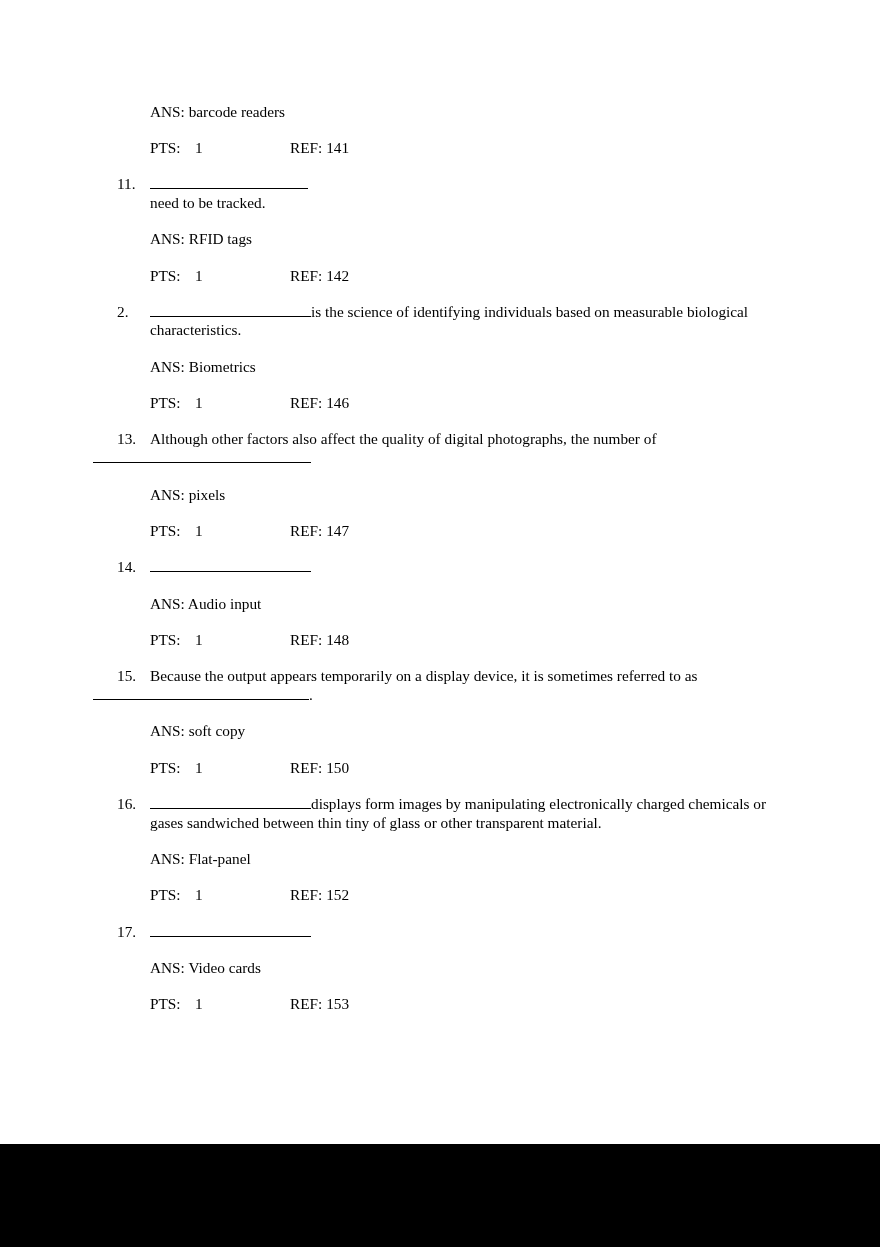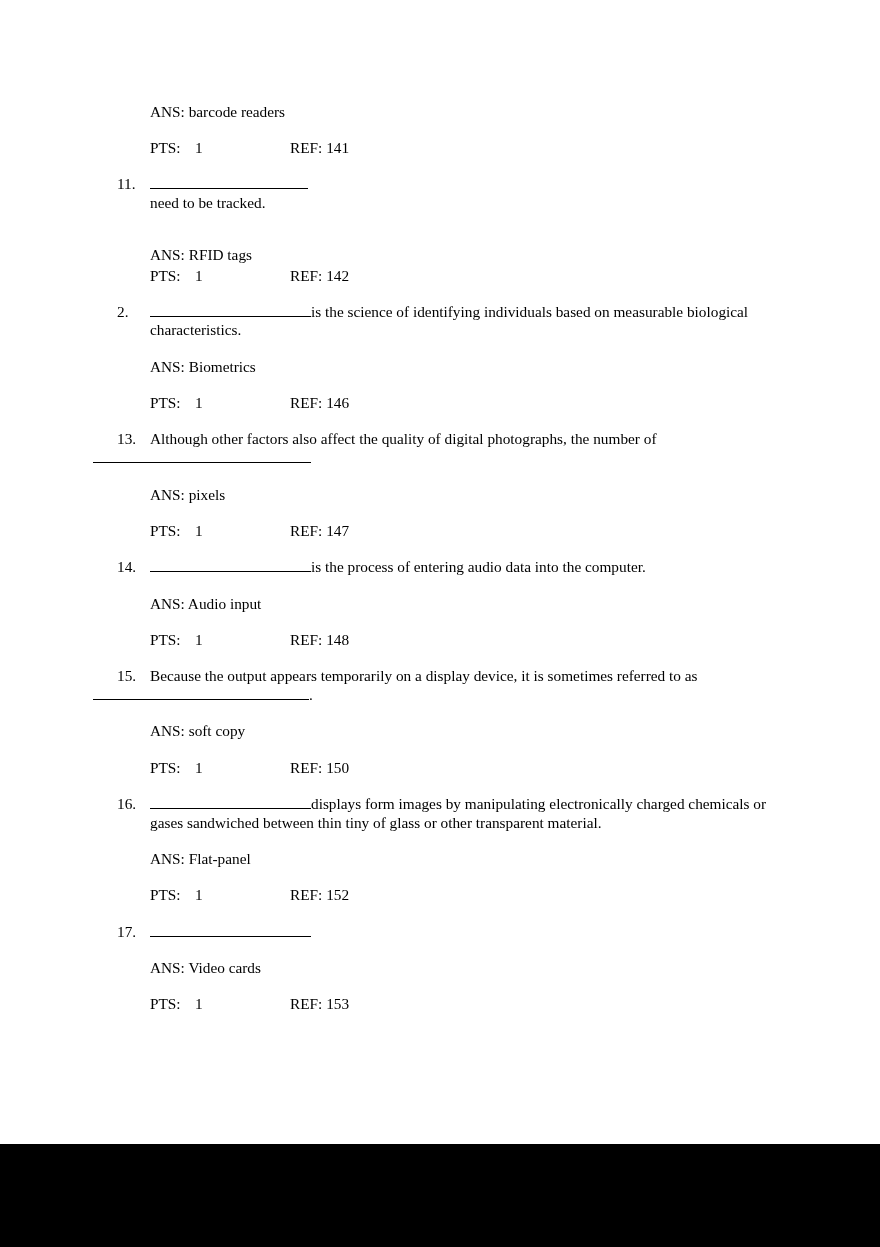--- a/index.html
+++ b/index.html
@@ -27,21 +27,21 @@
     <span class="pts-val" style="left:45px">1</span>
     <span class="ref" style="left:140px">REF: 141</span>
   </div>
 
   <div>
     <span class="line num" style="top:175px">11.</span>
     <div class="line indent" style="top:175px">
       <span class="blank" style="width:158px"></span>
     </div>
     <div class="line indent" style="top:194px">need to be tracked.</div>
-    <div class="line indent" style="top:246px">ANS: RFID tags</div>
+    <div class="line indent" style="top:230px">ANS: RFID tags</div>
     <div class="line indent" style="top:267px; width:400px">
       <span>PTS:</span>
       <span class="pts-val" style="left:45px">1</span>
       <span class="ref" style="left:140px">REF: 142</span>
     </div>
   </div>
 
   <div>
     <span class="line num" style="top:303px">2.</span>
     <div class="line indent" style="top:303px">
@@ -66,21 +66,21 @@
     <div class="line indent" style="top:522px; width:400px">
       <span>PTS:</span>
       <span class="pts-val" style="left:45px">1</span>
       <span class="ref" style="left:140px">REF: 147</span>
     </div>
   </div>
 
   <div>
     <span class="line num" style="top:558px">14.</span>
     <div class="line indent" style="top:558px">
-      <span class="blank" style="width:161px"></span><span>is the process of entering audio data into the computer.</span>
+      <span class="blank" style="width:161px"></span>
     </div>
     <div class="line indent" style="top:595px">ANS: Audio input</div>
     <div class="line indent" style="top:631px; width:400px">
       <span>PTS:</span>
       <span class="pts-val" style="left:45px">1</span>
       <span class="ref" style="left:140px">REF: 148</span>
     </div>
   </div>
 
   <div>

